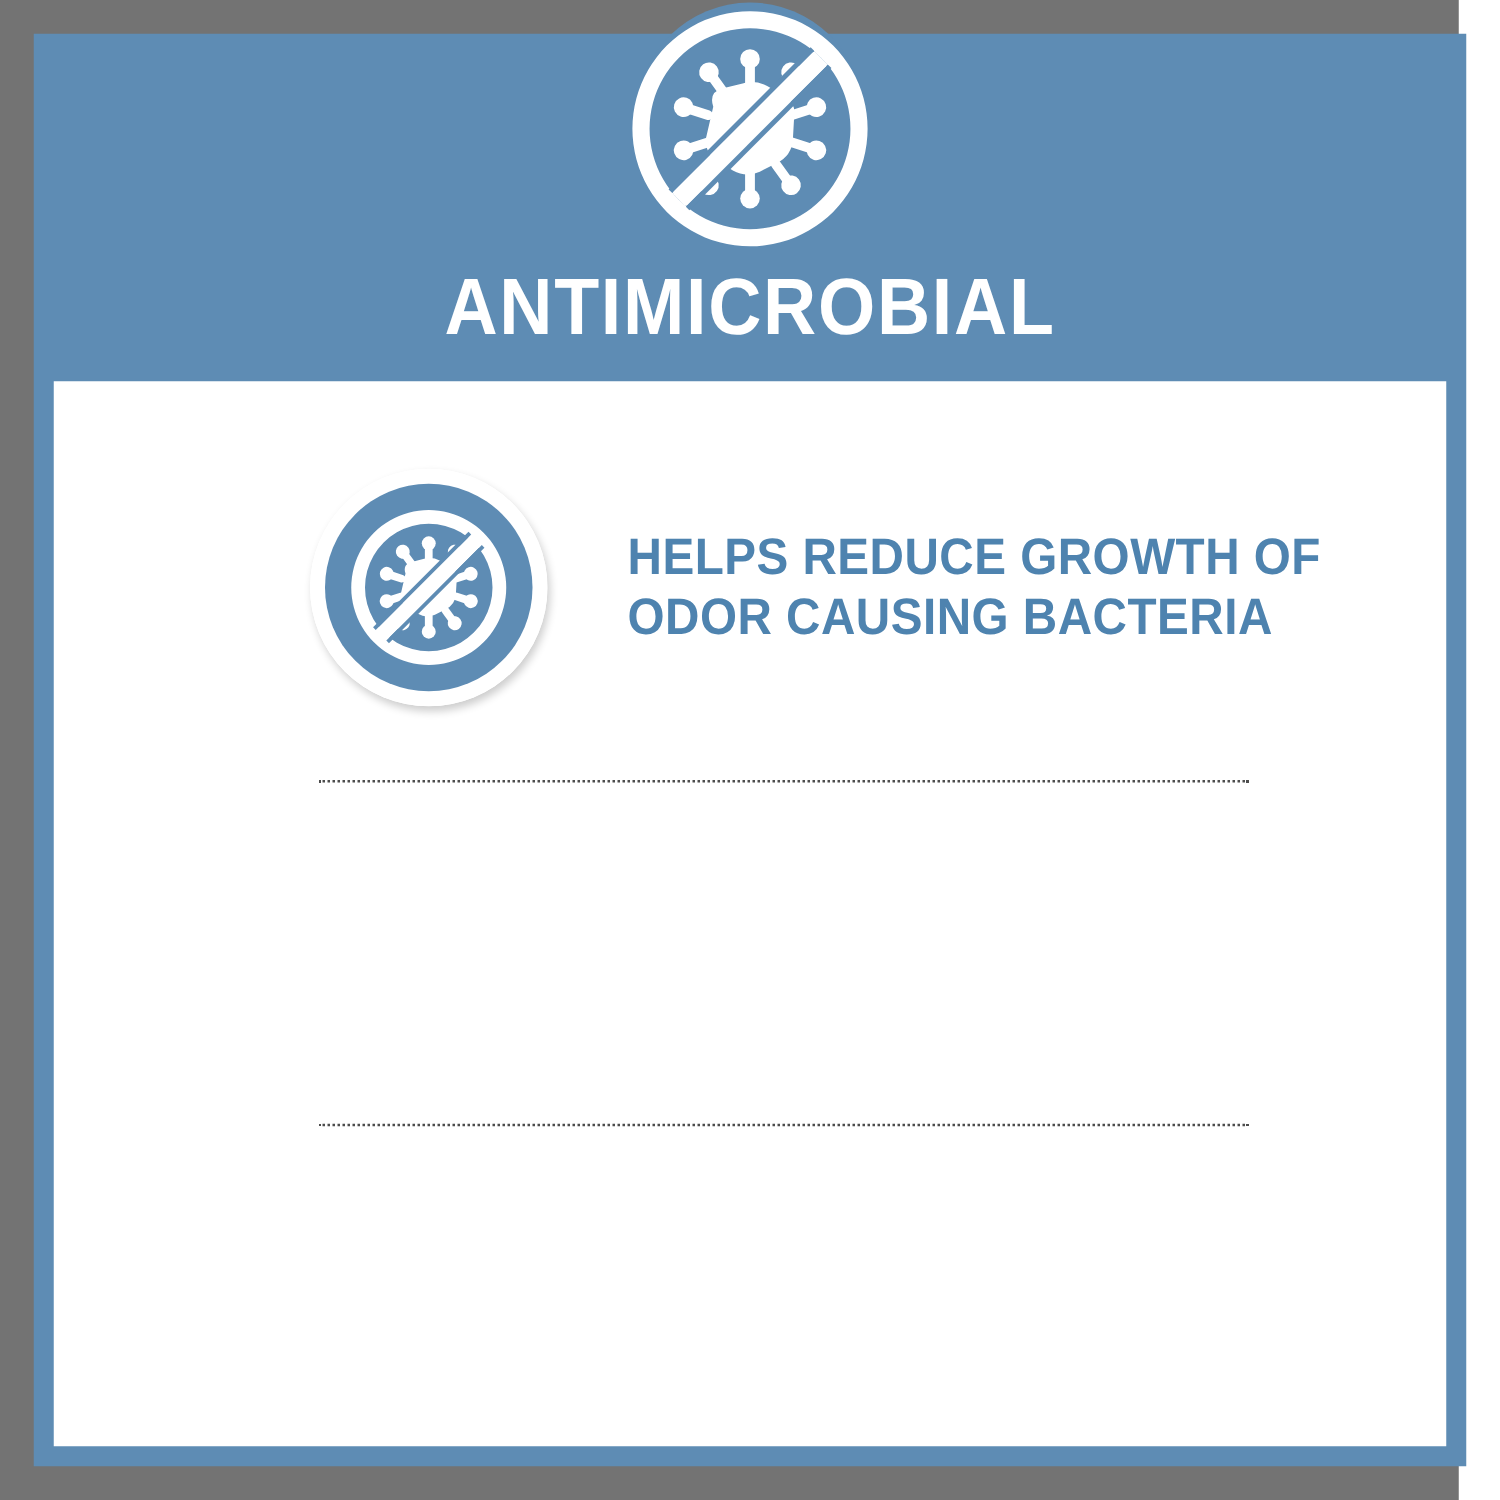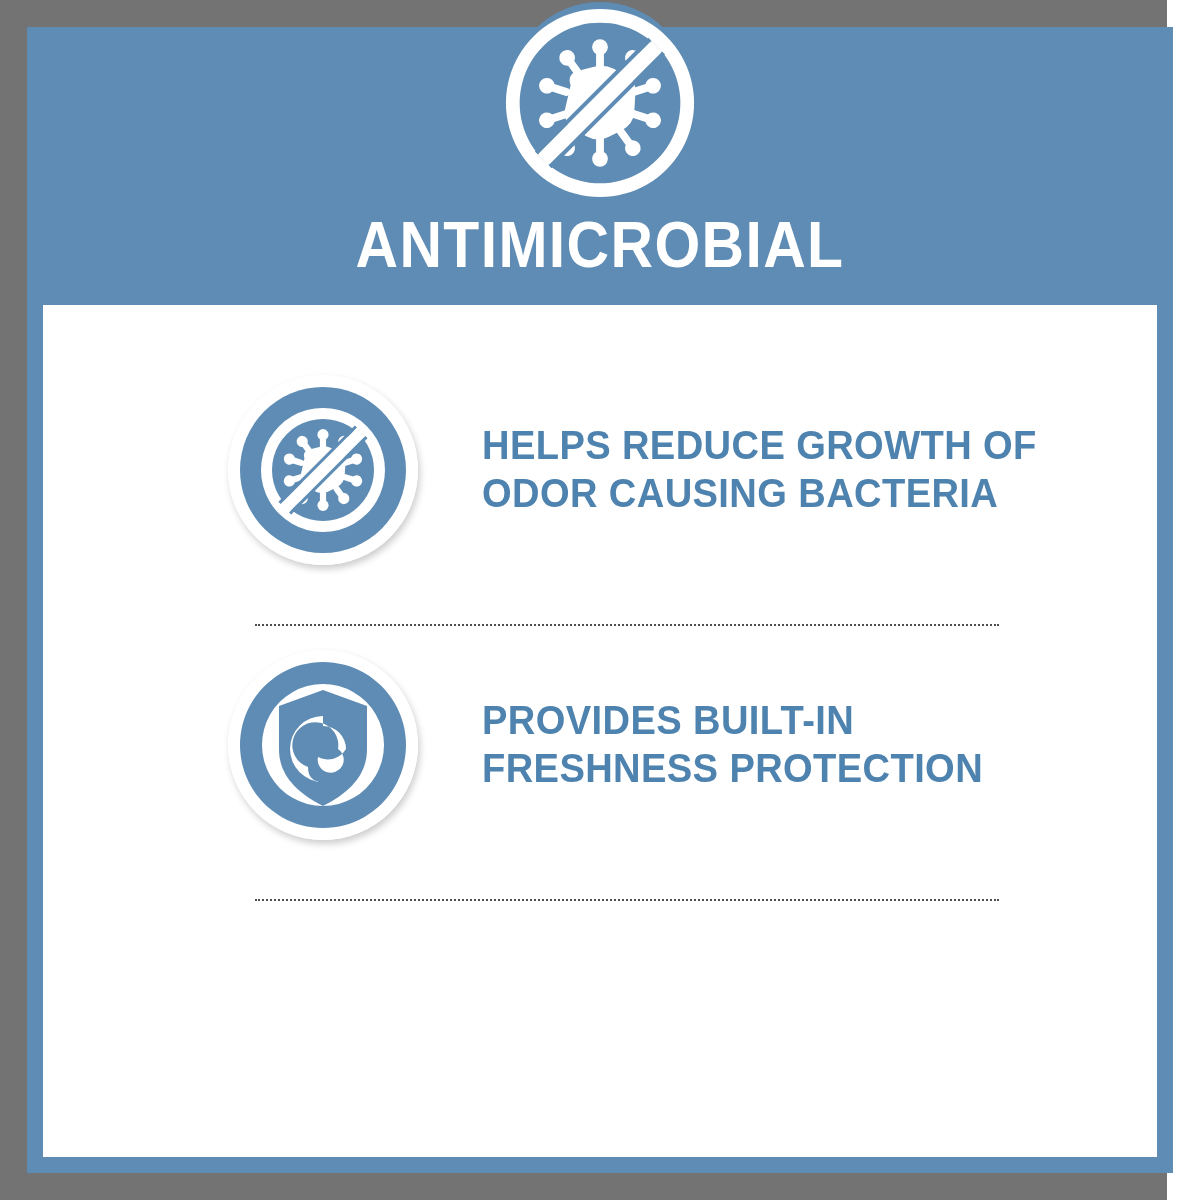--- a/index.html
+++ b/index.html
@@ -101,21 +101,21 @@
   }
 
   .feature-row {
     position: absolute;
     left: 0;
     width: 100%;
     height: 230px;
     display: flex;
     align-items: center;
   }
-  .feature-row.r1 { top: 50px; }
+  .feature-row.r1 { top: 50px; padding-left: 20px; }
   .feature-row.r2 { top: 325px; }
   .feature-row.r3 { top: 600px; }
 
   .icon-badge {
     position: relative;
     flex: 0 0 auto;
     margin-left: 185px;
     width: 190px;
     height: 190px;
     border-radius: 50%;
@@ -292,34 +292,20 @@
             </svg>
           </div>
           <div class="feature-text">
             <span class="line">HELPS REDUCE GROWTH OF</span>
             <span class="line">ODOR CAUSING BACTERIA</span>
           </div>
         </div>
 
         <div class="divider d1"></div>
 
-        <div class="feature-row r2">
-          <div class="icon-badge">
-            <svg viewBox="0 0 190 190" xmlns="http://www.w3.org/2000/svg" aria-hidden="true">
-              <circle cx="95" cy="95" r="95" fill="#ffffff"></circle>
-              <path d="M95,12 A83,83 0 1,1 94.99,12 Z M95,34 A61,61 0 1,0 95.01,34 Z" fill-rule="evenodd" fill="#5e8cb4"></path>
-              <path d="M95,40 L139,56 L139,100 Q139,134 95,156 Q51,134 51,100 L51,56 Z" fill="#5e8cb4"></path>
-              <path d="M95,66 A33,33 0 1,0 95,132 Q80,132 80,117 A23,23 0 1,1 110,99 A13,13 0 1,1 90,107 A21,21 0 0,0 118,99 A23,23 0 0,0 95,76 Z" fill="#ffffff"></path>
-            </svg>
-          </div>
-          <div class="feature-text">
-            <span class="line">PROVIDES BUILT-IN</span>
-            <span class="line">FRESHNESS PROTECTION</span>
-          </div>
-        </div>
 
         <div class="divider d2"></div>
 
 
       </div>
     </div>
 
   </div>
 </div>
 

